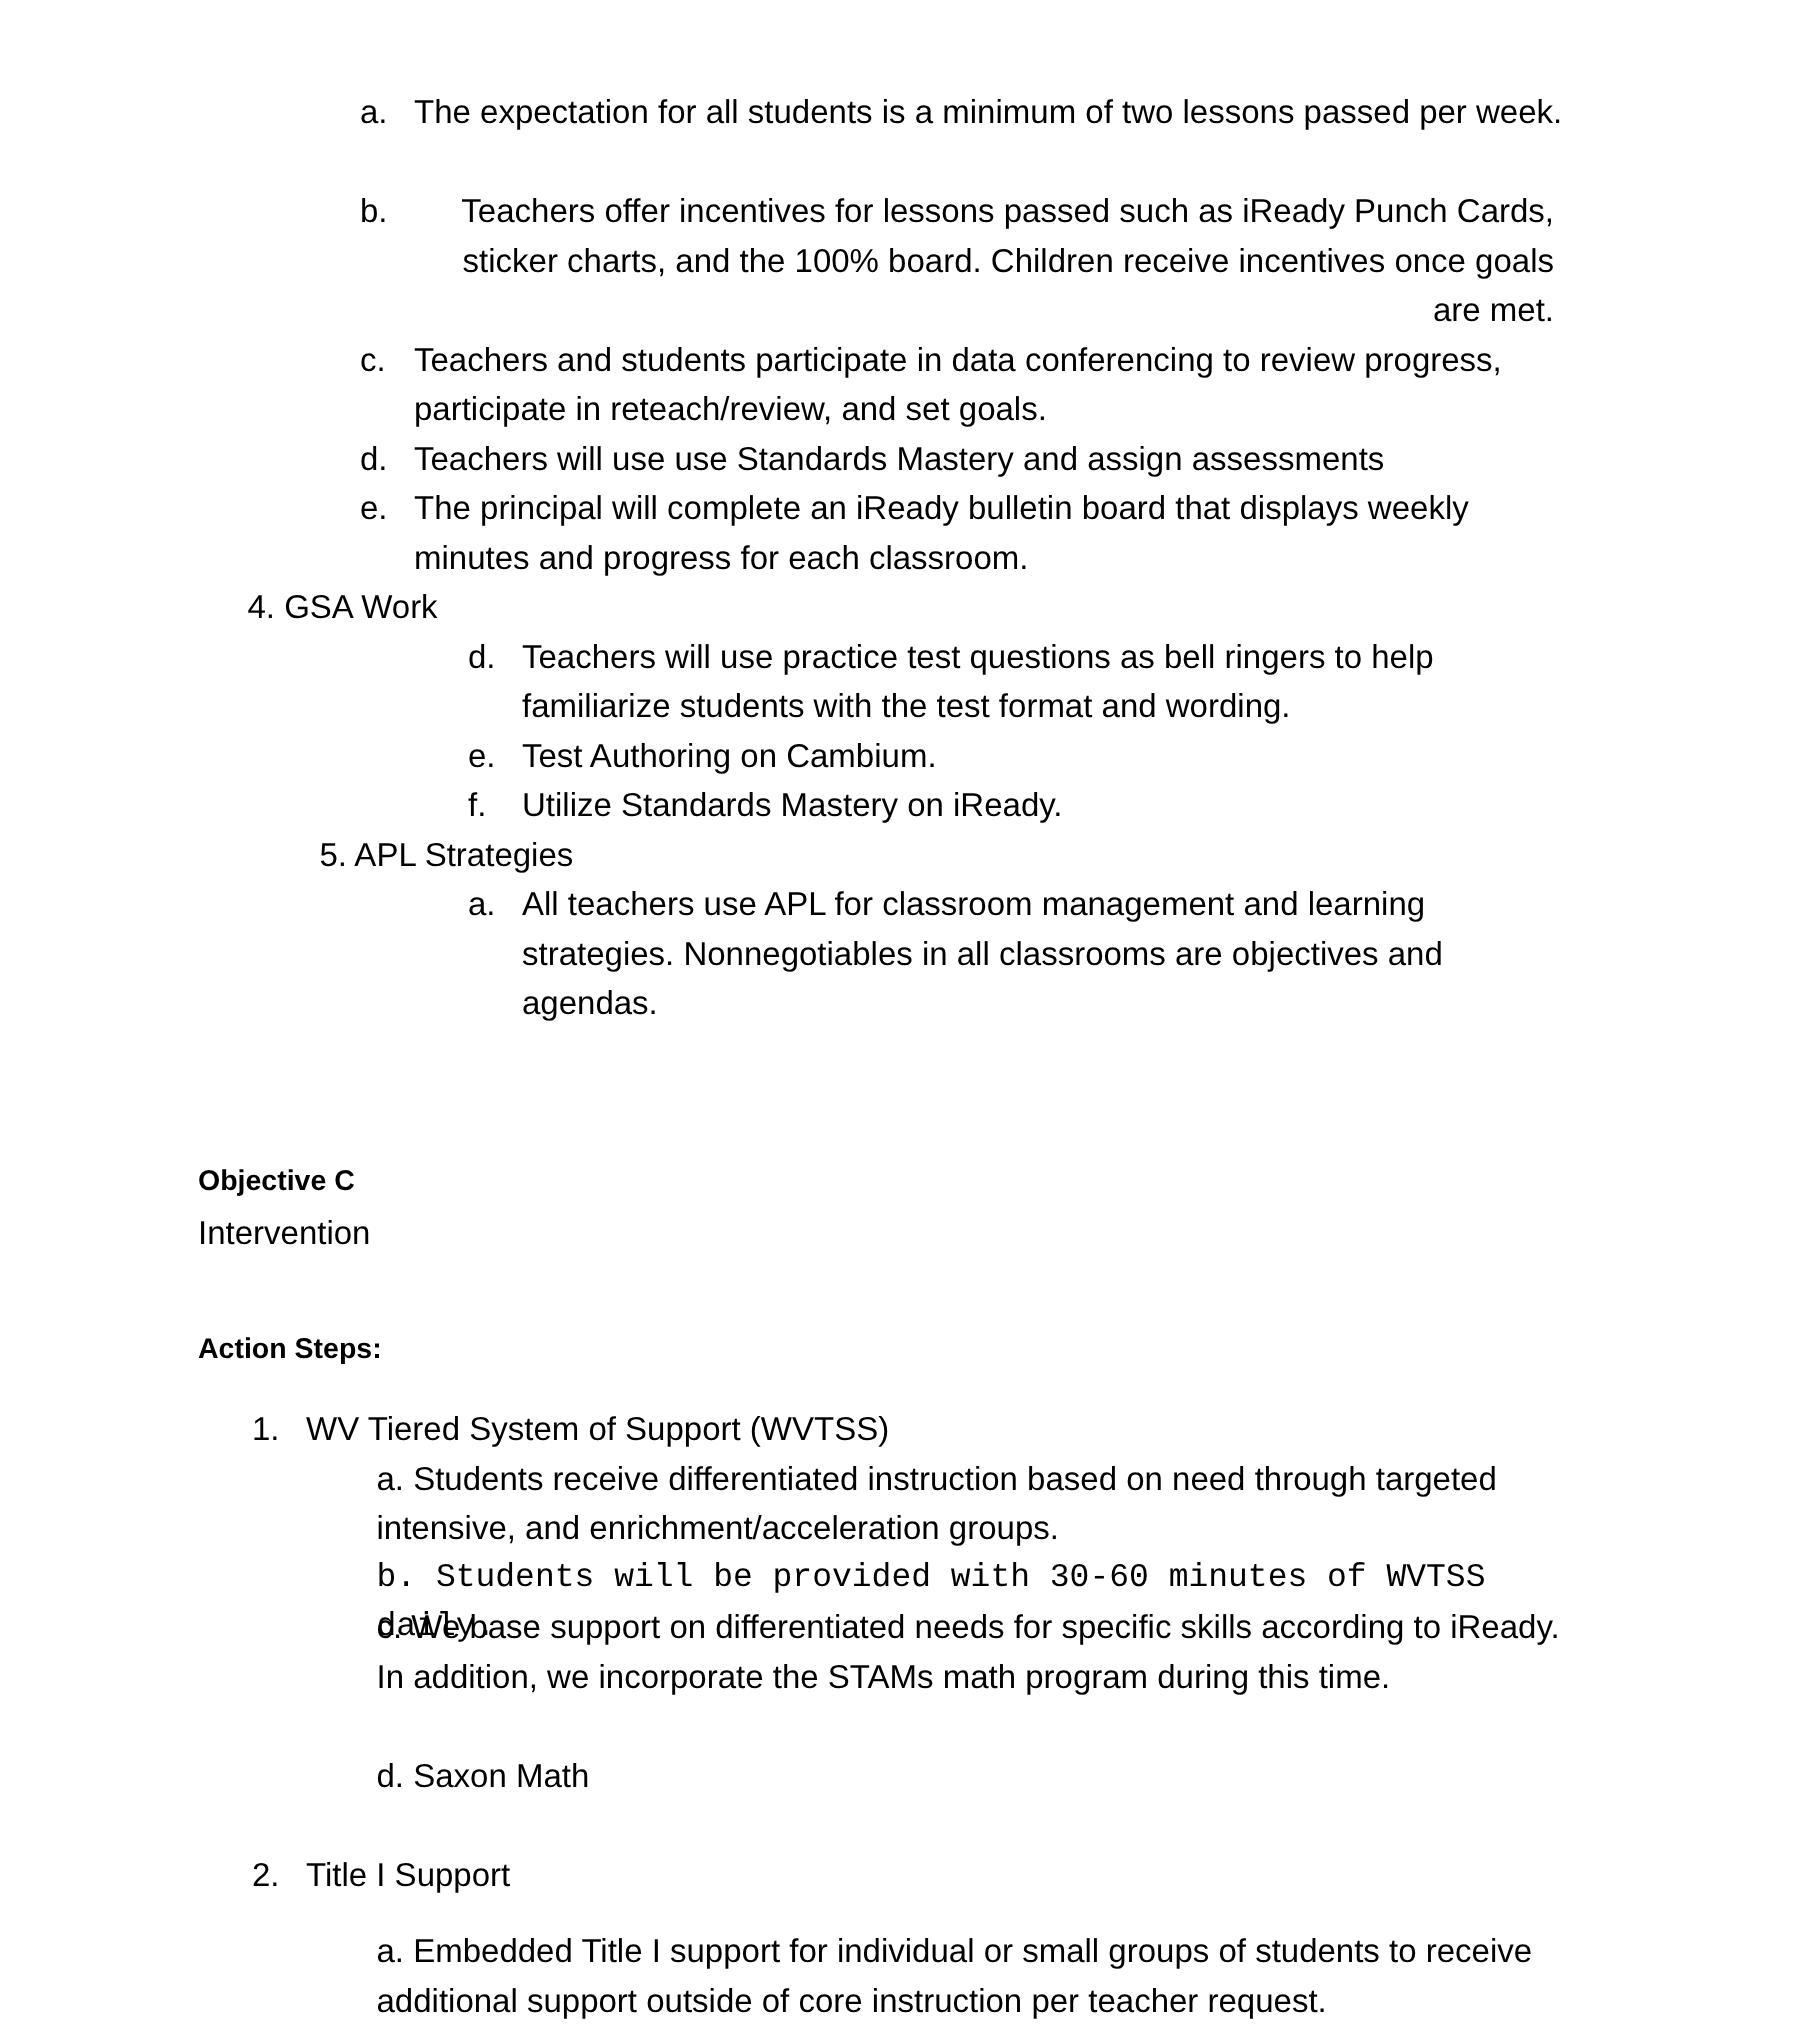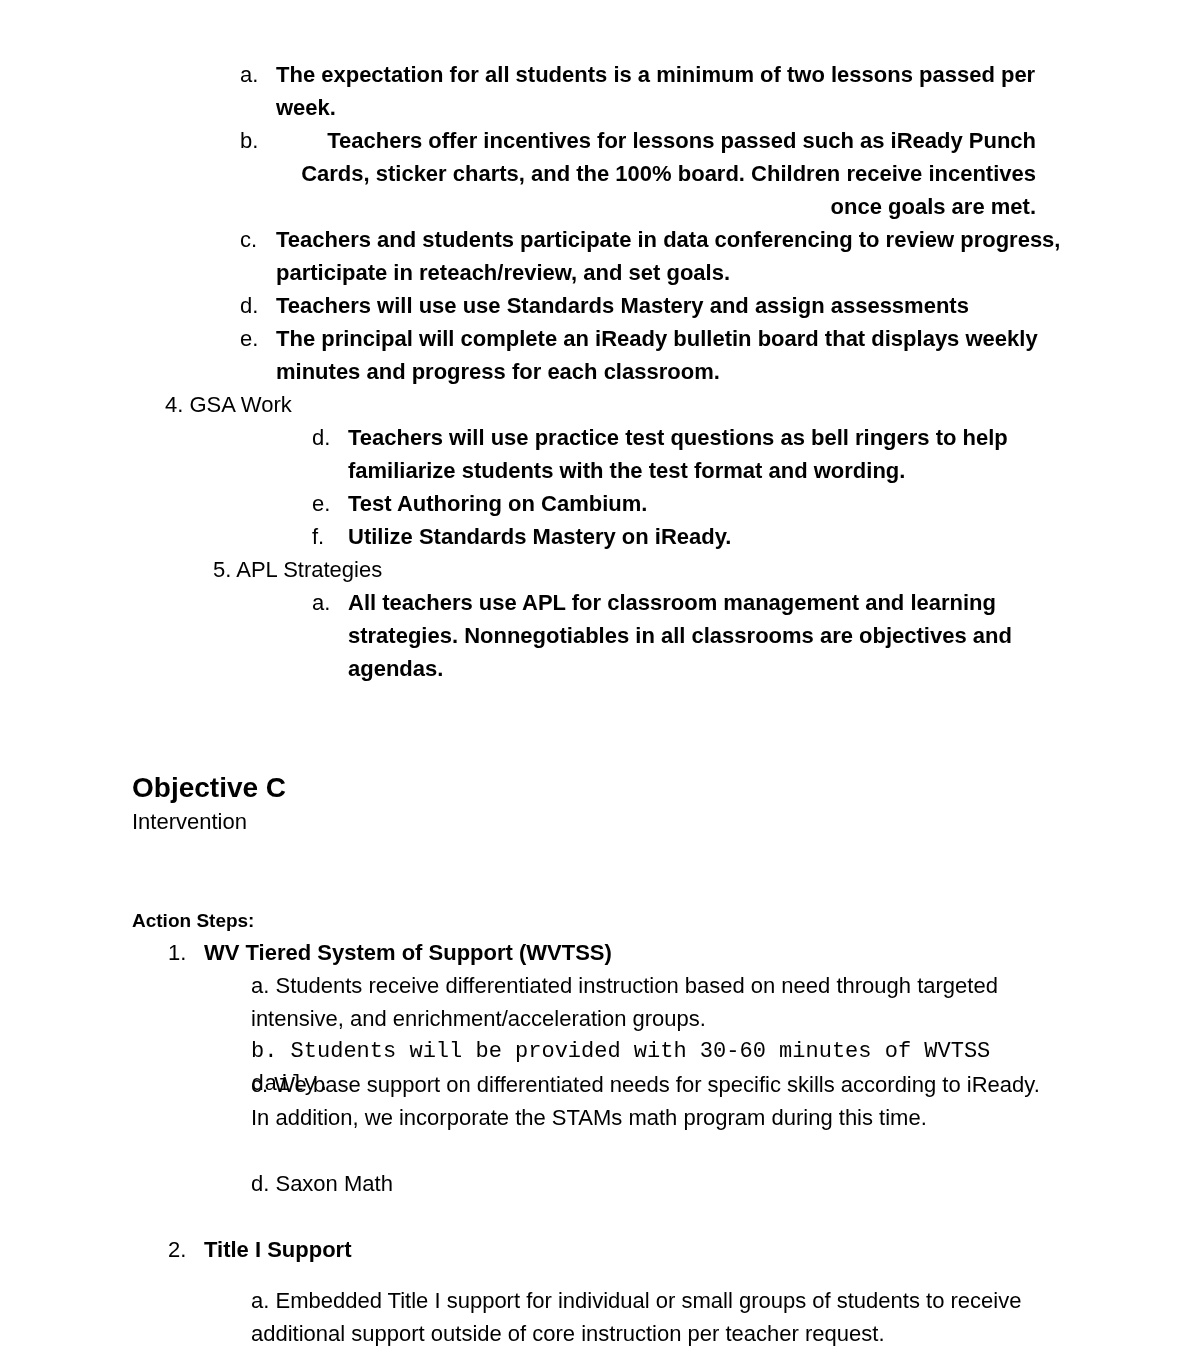--- a/index.html
+++ b/index.html
@@ -19,21 +19,20 @@
     }
     .li {
       position: absolute;
       display: flex;
     }
     .marker {
       flex: 0 0 auto;
     }
     .text {
       flex: 1 1 auto;
-      font-weight: bold;
     }
     .plain {
       position: absolute;
     }
     .bold { font-weight: bold; }
     .small-bold {
       font-weight: bold;
       font-size: 19px;
     }
   </style>
@@ -74,24 +73,24 @@
   <span class="marker" style="width:36px;">f.</span>
   <span class="text">Utilize Standards Mastery on iReady.</span>
 </div>
 
 <div class="plain" style="left:165px; top:553px;margin-left:48px;">5. APL Strategies</div>
 <div class="li" style="left:312px; top:586px; width:720px;">
   <span class="marker" style="width:36px;">a.</span>
   <span class="text">All teachers use APL for classroom management and learning strategies. Nonnegotiables in all classrooms are objectives and agendas.</span>
 </div>
 
-<div class="plain bold" style="left:132px; top:771px; font-size:28px;">Objective C</div>
+<div class="plain bold" style="left:132px; top:771px; font-size:19px;">Objective C</div>
 <div class="plain" style="left:132px; top:805px;">Intervention</div>
 
-<div class="plain small-bold" style="left:132px; top:904px;">Action Steps:</div>
+<div class="plain small-bold" style="left:132px; top:883px;">Action Steps:</div>
 
 <div class="li" style="left:168px; top:936px; width:900px;">
   <span class="marker" style="width:36px;">1.</span>
   <span class="text">WV Tiered System of Support (WVTSS)</span>
 </div>
 <div class="plain" style="left:251px; top:969px; width:820px;">a. Students receive differentiated instruction based on need through targeted intensive, and enrichment/acceleration groups.</div>
 <div class="plain" style="left:251px; top:1035px; width:820px;font-family:Liberation Mono, monospace;">b. Students will be provided with 30-60 minutes of  WVTSS daily.</div>
 <div class="plain" style="left:251px; top:1068px; width:790px;">c. We base support on differentiated needs for specific skills according to iReady. In addition, we incorporate the STAMs math program during this time.</div>
 <div class="plain" style="left:251px; top:1167px; width:820px;">d. Saxon Math</div>
 

